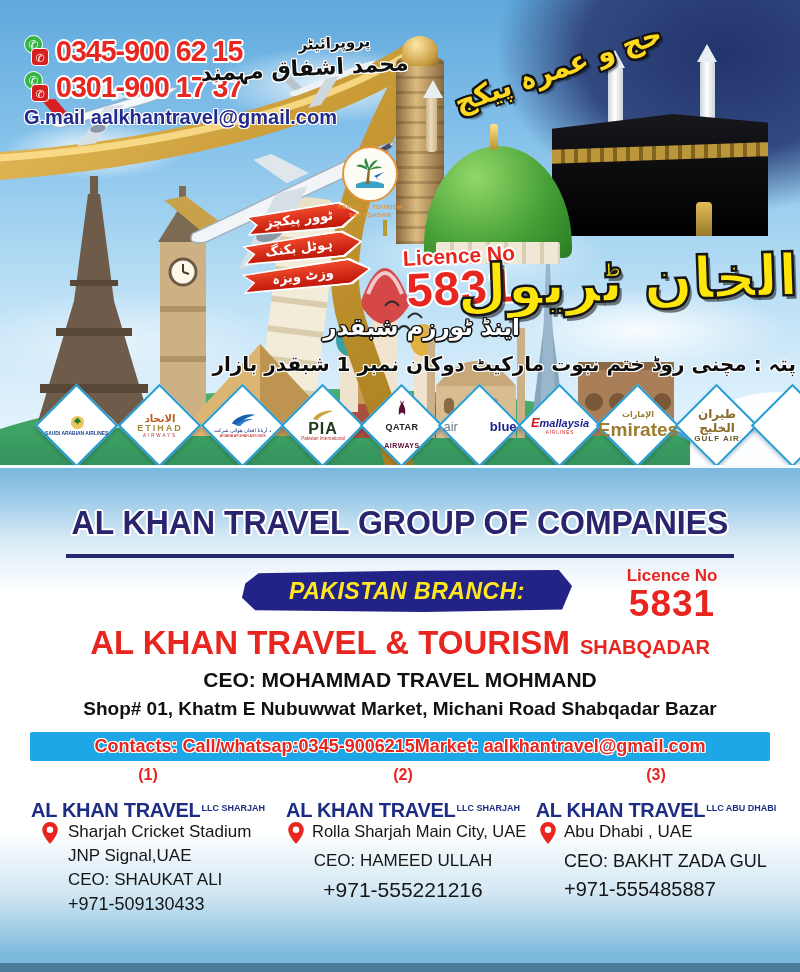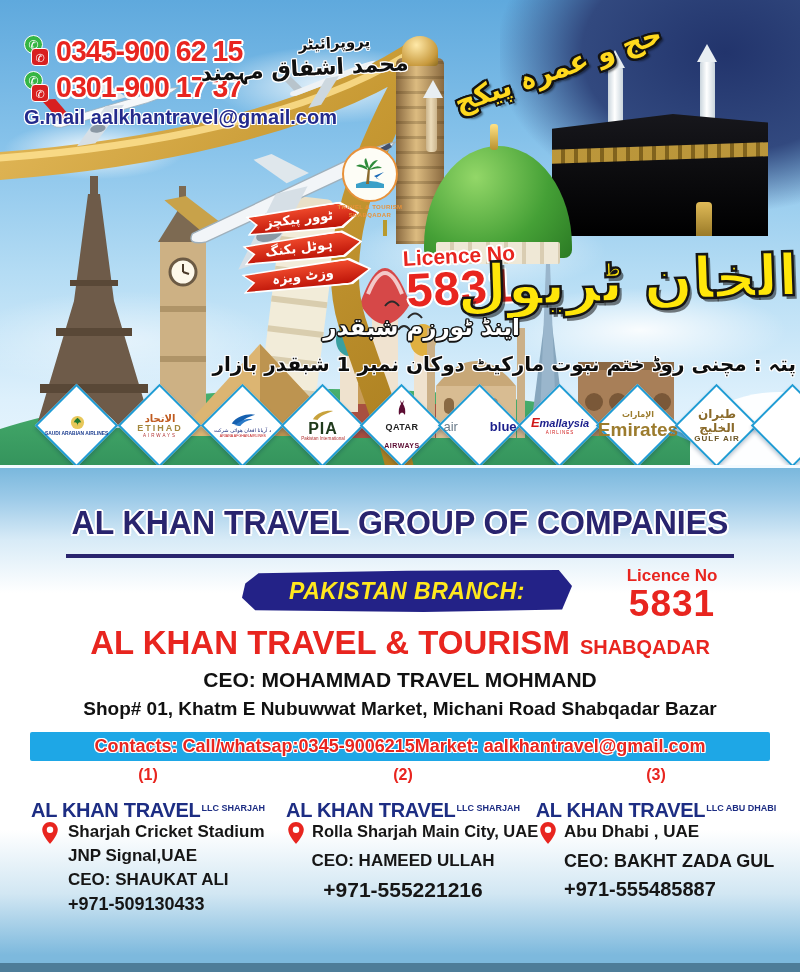--- a/index.html
+++ b/index.html
@@ -130,21 +130,21 @@
   .shop-line { left:0; top:230px; width:800px; text-align:center; font-size:19px; font-weight:bold; color:#111; }
   .contacts-bar { left:30px; top:264px; width:740px; height:29px; background:#1ea7e6; border-radius:2px; display:flex; align-items:center; justify-content:center; }
   .contacts-bar span { font-size:18px; font-weight:bold; color:#e8251f; white-space:nowrap; }
 
   .bcol { position:absolute; top:298px; }
   .bcol1 { left:30px; width:236px; } .bcol2 { left:282px; width:242px; } .bcol3 { left:532px; width:248px; }
   .bnum { width:100%; text-align:center; font-size:16px; font-weight:bold; color:#e8251f; }
   .bname { width:100%; text-align:center; margin-top:15px; white-space:nowrap; }
   .bname .nm { font-size:20px; font-weight:bold; color:#1d2d83; letter-spacing:-.3px; }
   .bname .llc { font-size:9px; font-weight:bold; color:#1d2d83; vertical-align:6px; margin-left:1px; }
-  .bline { position:absolute; font-size:17px; font-weight:bold; color:#161616; white-space:nowrap; }
+  .bline { position:absolute; font-size:17px; font-weight:normal; color:#161616; white-space:nowrap; }
   .pin { position:absolute; width:16px; height:22px; }
   .bottom-fade { left:0; top:362px; width:800px; height:142px;
     background:linear-gradient(180deg, rgba(125,185,220,0) 0%, rgba(125,185,220,.35) 45%, #7db9dd 88%); }
   .bottom-strip { left:0; top:495px; width:800px; height:9px; background:#4e7d99; }
 </style>
 </head>
 <body>
 
 <div class="poster">
 

